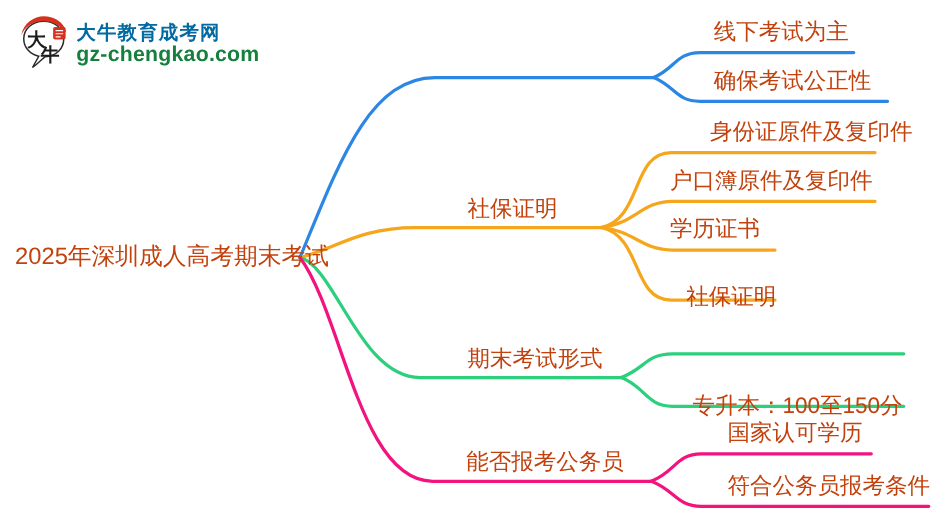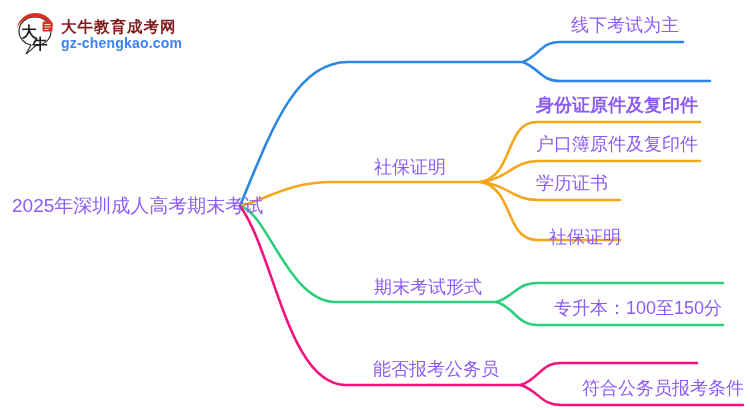--- a/index.html
+++ b/index.html
@@ -3,28 +3,28 @@
 <meta charset="utf-8">
 <style>
   html,body{margin:0;padding:0;background:#fff;}
   .stage{
     position:relative;width:750px;height:410px;background:#ffffff;overflow:hidden;
     font-family:"Liberation Sans","DejaVu Sans",sans-serif;
   }
   svg.links{position:absolute;left:0;top:0;width:750px;height:410px;}
   svg.links path{fill:none;stroke-width:2.6;stroke-linecap:round;stroke-linejoin:round;}
   .lbl{
-    position:absolute;white-space:nowrap;font-size:18px;line-height:24px;color:#8b5cf6;
+    position:absolute;white-space:nowrap;font-size:18px;line-height:24px;color:#c2410c;
   }
   .root-lbl{font-size:19px;width:222px;text-align:center;}
   
   .logo{position:absolute;left:12px;top:9px;display:flex;align-items:center;gap:3px;}
   .logo-texts{display:flex;flex-direction:column;justify-content:center;}
-  .site-name{font-weight:700;font-size:15.5px;color:#7f1d1d;letter-spacing:1px;line-height:19px;}
-  .site-url{font-weight:700;font-size:14px;color:#3b82f6;letter-spacing:.2px;line-height:15px;}
+  .site-name{font-weight:700;font-size:15.5px;color:#0369a1;letter-spacing:1px;line-height:19px;}
+  .site-url{font-weight:700;font-size:17px;color:#15803d;letter-spacing:.2px;line-height:15px;}
 </style>
 </head>
 <body>
 
 <div class="stage">
 
   <svg class="links" viewBox="0 0 750 410">
 
     <path d="M240,206 C272,128 296,62 348,62 L523,62" stroke="#2B87E3"></path>
     <path d="M523,62 C540,55 541,42 560,42 L683,42" stroke="#2B87E3"></path>
@@ -41,31 +41,33 @@
     <path d="M497,302 C516,309 517,325 538,325 L723,325" stroke="#2BCF7C"></path>
 
     <path d="M240,206 C274,252 288,385 346,385 L521,385" stroke="#F2137E"></path>
     <path d="M521,385 C540,378 541,363 561,363 L697,363" stroke="#F2137E"></path>
     <path d="M521,385 C540,392 541,405 561,405 L743,405" stroke="#F2137E"></path>
   </svg>
 
   <div class="lbl root-lbl" style="left:12px;top:194px;">2025年深圳成人高考期末考试</div>
 
   <div class="lbl" style="left:571px;top:13px;">线下考试为主</div>
+  <div class="lbl" style="left:571px;top:52px;">确保考试公正性</div>
 
   <div class="lbl" style="left:374px;top:155px;">社保证明</div>
-  <div class="lbl" style="left:536px;top:93px;font-weight:bold;">身份证原件及复印件</div>
+  <div class="lbl" style="left:568px;top:93px;">身份证原件及复印件</div>
   <div class="lbl" style="left:536px;top:132px;">户口簿原件及复印件</div>
   <div class="lbl" style="left:536px;top:171px;">学历证书</div>
   <div class="lbl" style="left:536px;top:225px;margin-left:13px;">社保证明</div>
 
   <div class="lbl" style="left:374px;top:275px;">期末考试形式</div>
-  <div class="lbl" style="left:554px;top:296px;">专升本：100至150分</div>
+  <div class="lbl" style="left:554px;top:312px;">专升本：100至150分</div>
 
   <div class="lbl" style="left:373px;top:357px;">能否报考公务员</div>
+  <div class="lbl" style="left:582px;top:334px;">国家认可学历</div>
   <div class="lbl" style="left:582px;top:376px;">符合公务员报考条件</div>
 
   <div class="logo">
     <svg width="46" height="50" viewBox="0 0 46 50">
       <path d="M23,8 C14,8 7,14 7,22 C7,29 12,34.5 19,36 L14,45 C18,42 22,38 24,36.5 C33,36 39,30 39,22 C39,14 32,8 23,8 Z" fill="#ffffff" stroke="#2b2b2b" stroke-width="1.2"></path>
       <path d="M5,19 C7,8 18,2 28,4.5 C35,6.3 40,11 41,17 C36,11 29,7.5 21,8 C14,8.4 8,12.6 5,19 Z" fill="#D8301F"></path>
       <rect x="30.5" y="12.5" width="10" height="10" rx="1.5" fill="#D8301F"></rect>
       <path d="M32.5,15.5 h6 M32.5,18 h6 M32.5,20.5 h4" stroke="#ffffff" stroke-width="0.9"></path>
       <text x="9.5" y="28" font-size="15" font-weight="700" fill="#1c1c1c">大</text>
       <text x="20.5" y="39.5" font-size="15" font-weight="700" fill="#1c1c1c">牛</text>

